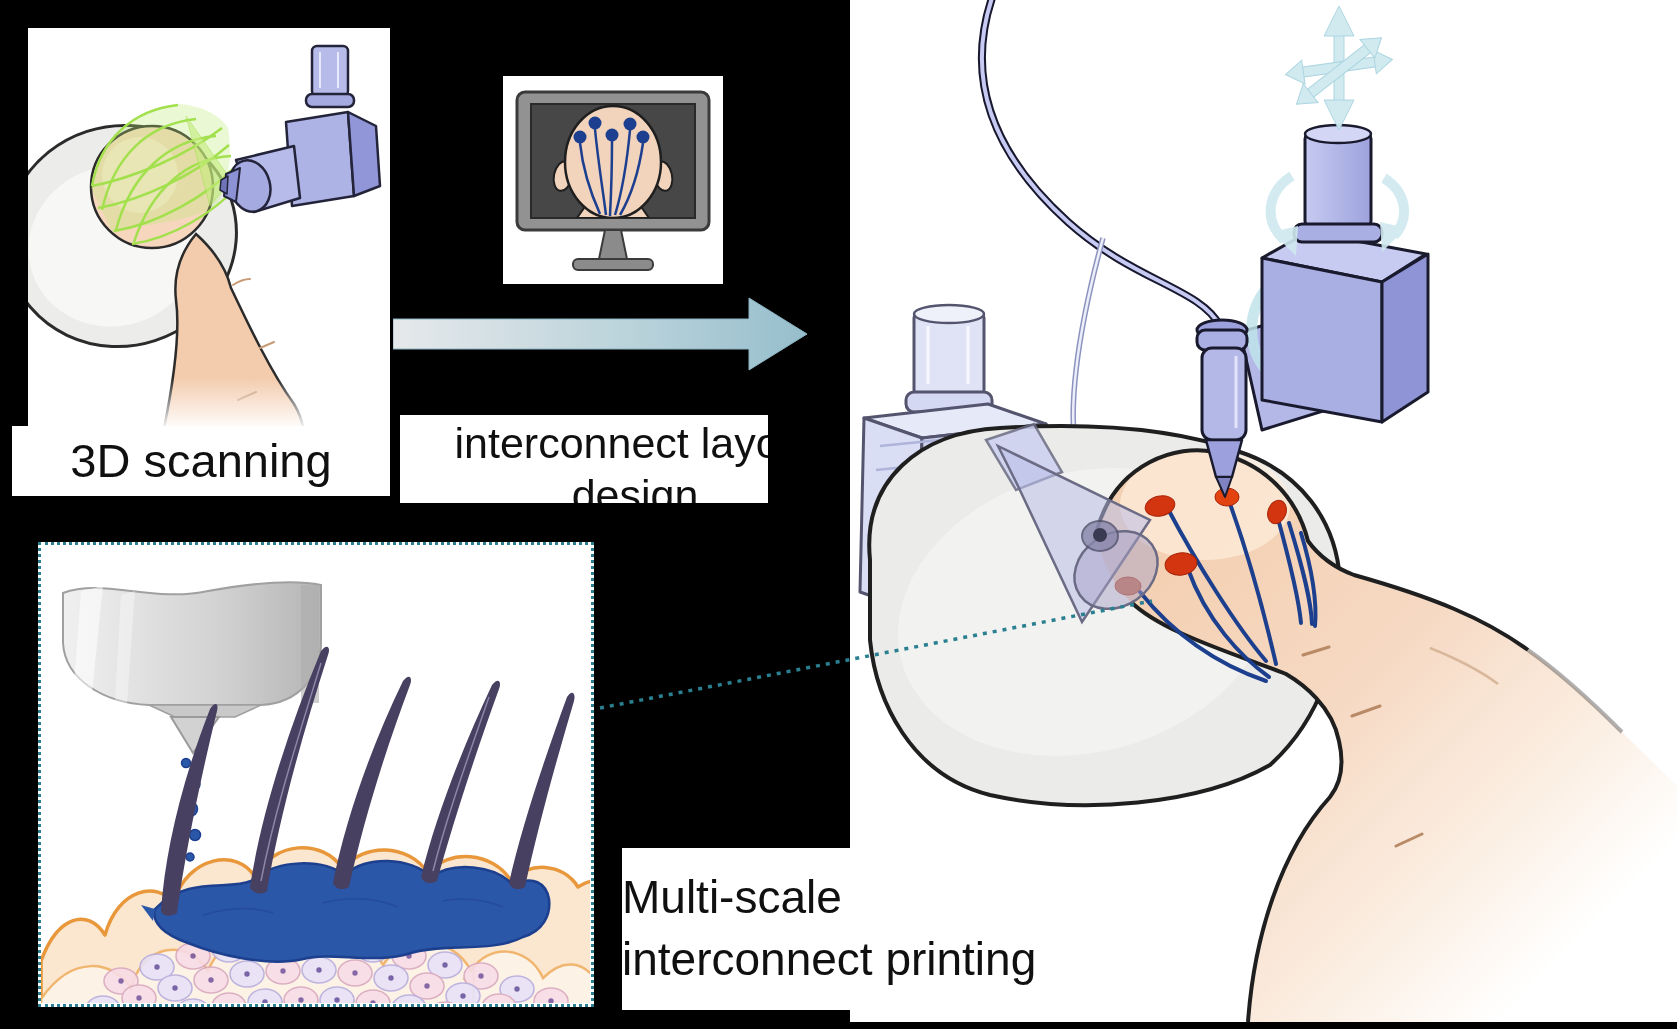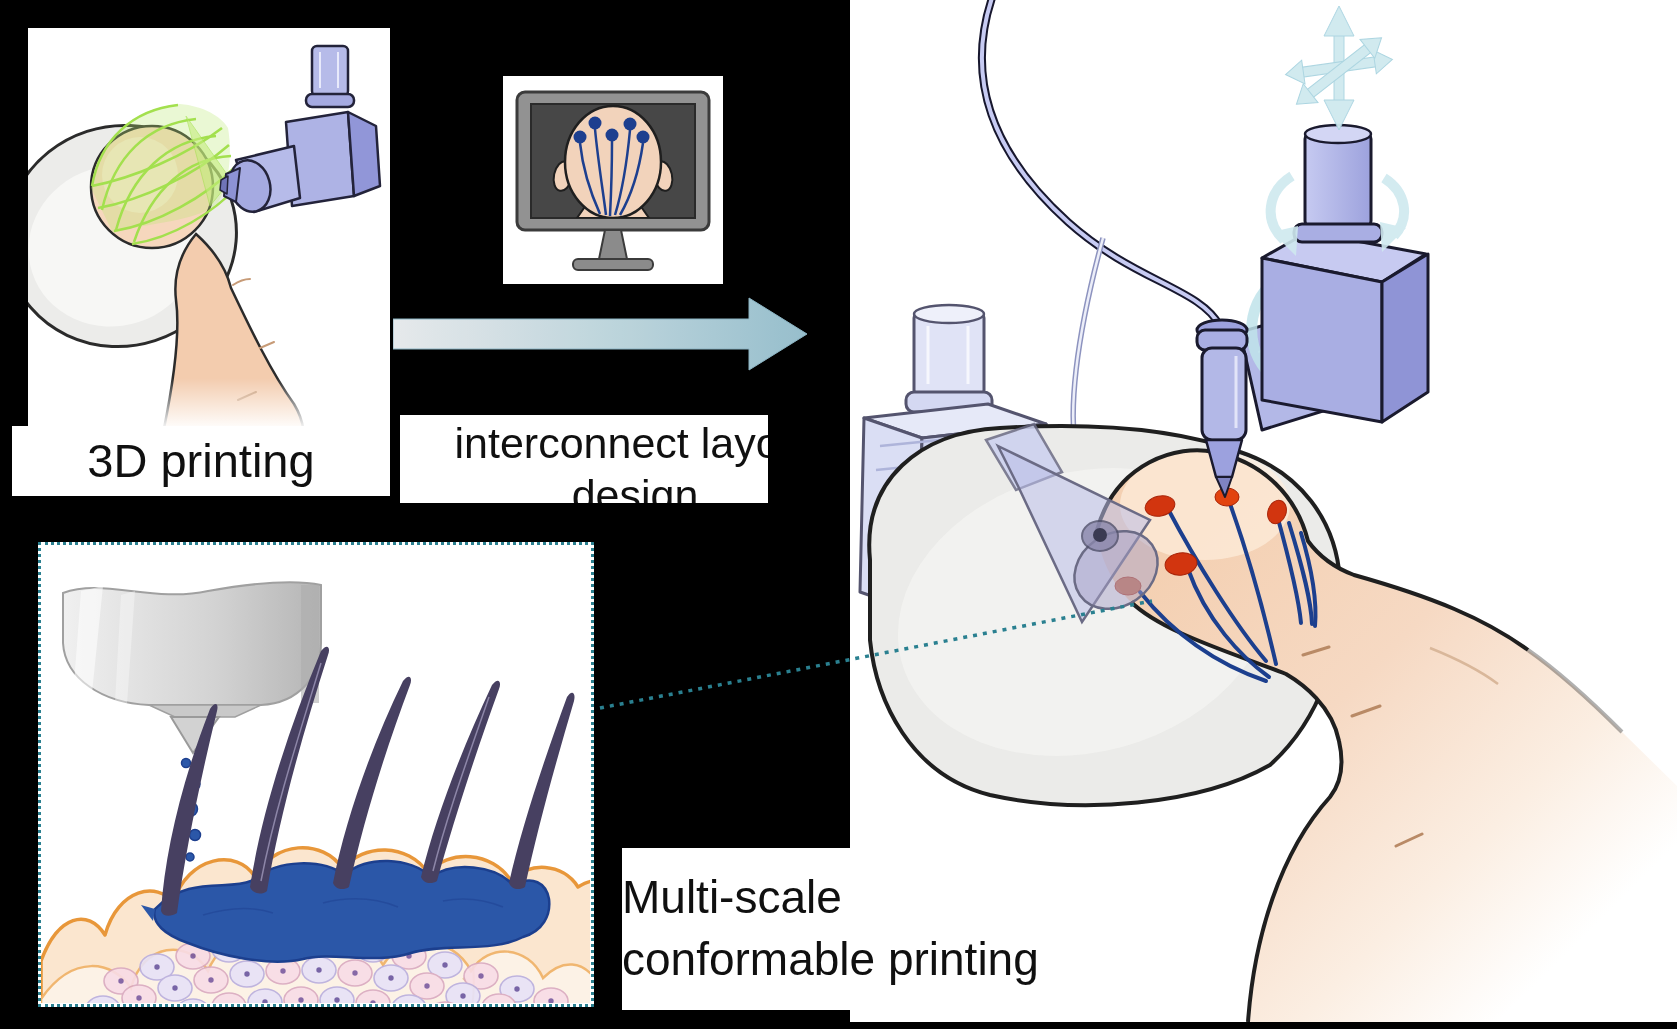--- a/index.html
+++ b/index.html
@@ -67,21 +67,21 @@
         <polygon points="208,132 266,118 272,170 226,184" fill="#b6bbe9" stroke-width="2.5"></polygon>
         <ellipse cx="222" cy="158" rx="20" ry="26" transform="rotate(-15 222 158)" fill="#a5aae1" stroke-width="2.5"></ellipse>
         <polygon points="198,146 212,140 208,174 196,168" fill="#8d92d4" stroke-width="2"></polygon>
         <polygon points="193,152 200,148 199,166 192,162" fill="#6f74b8" stroke-width="1.5"></polygon>
       </g>
       <rect x="0" y="350" width="362" height="52" fill="url(#fadeWhite)"></rect>
     </svg>
   </div>
 
   <div id="scan-label" class="abs label-box">
-    <span>3D printing</span>
+    <span>3D scanning</span>
   </div>
 
   <div id="monitor-box" class="abs panel">
     <svg width="220" height="208" viewBox="0 0 220 208">
       <defs>
           <clipPath id="screenClip">
             <rect x="28" y="28" width="164" height="114"></rect>
           </clipPath>
         </defs>
       <rect x="14" y="16" width="192" height="138" rx="8" fill="#929292" stroke="#3b3b3b" stroke-width="3"></rect>
@@ -344,20 +344,20 @@
         <path d="M330,880 C342,818 368,744 400,678 C406,670 410,674 407,682 C382,748 360,820 346,884 C340,888 332,886 330,880 Z"></path>
         <path d="M418,874 C432,816 458,748 489,682 C495,674 499,678 496,686 C472,752 450,820 434,878 C428,882 420,880 418,874 Z"></path>
         <path d="M506,880 C518,826 540,760 564,694 C569,686 573,690 571,698 C552,762 534,828 522,884 C516,888 508,886 506,880 Z"></path>
         <path d="M258,878 C272,806 296,732 318,660 M430,868 C444,812 466,752 486,694" stroke="#8d86a8" stroke-width="1.5" fill="none"></path>
       </g>
     </svg>
   </div>
 
   <div id="print-label" class="abs label-box">
     <div>Multi-scale</div>
-    <div>conformable printing</div>
+    <div>interconnect printing</div>
   </div>
 
   <svg id="overlay" class="abs" width="1677" height="1029" viewBox="0 0 1677 1029">
     <line x1="600" y1="708" x2="1152" y2="601" stroke="#2a8090" stroke-width="3.5" stroke-dasharray="4 6"></line>
   </svg>
 
 </div>
 
 </body></html>

